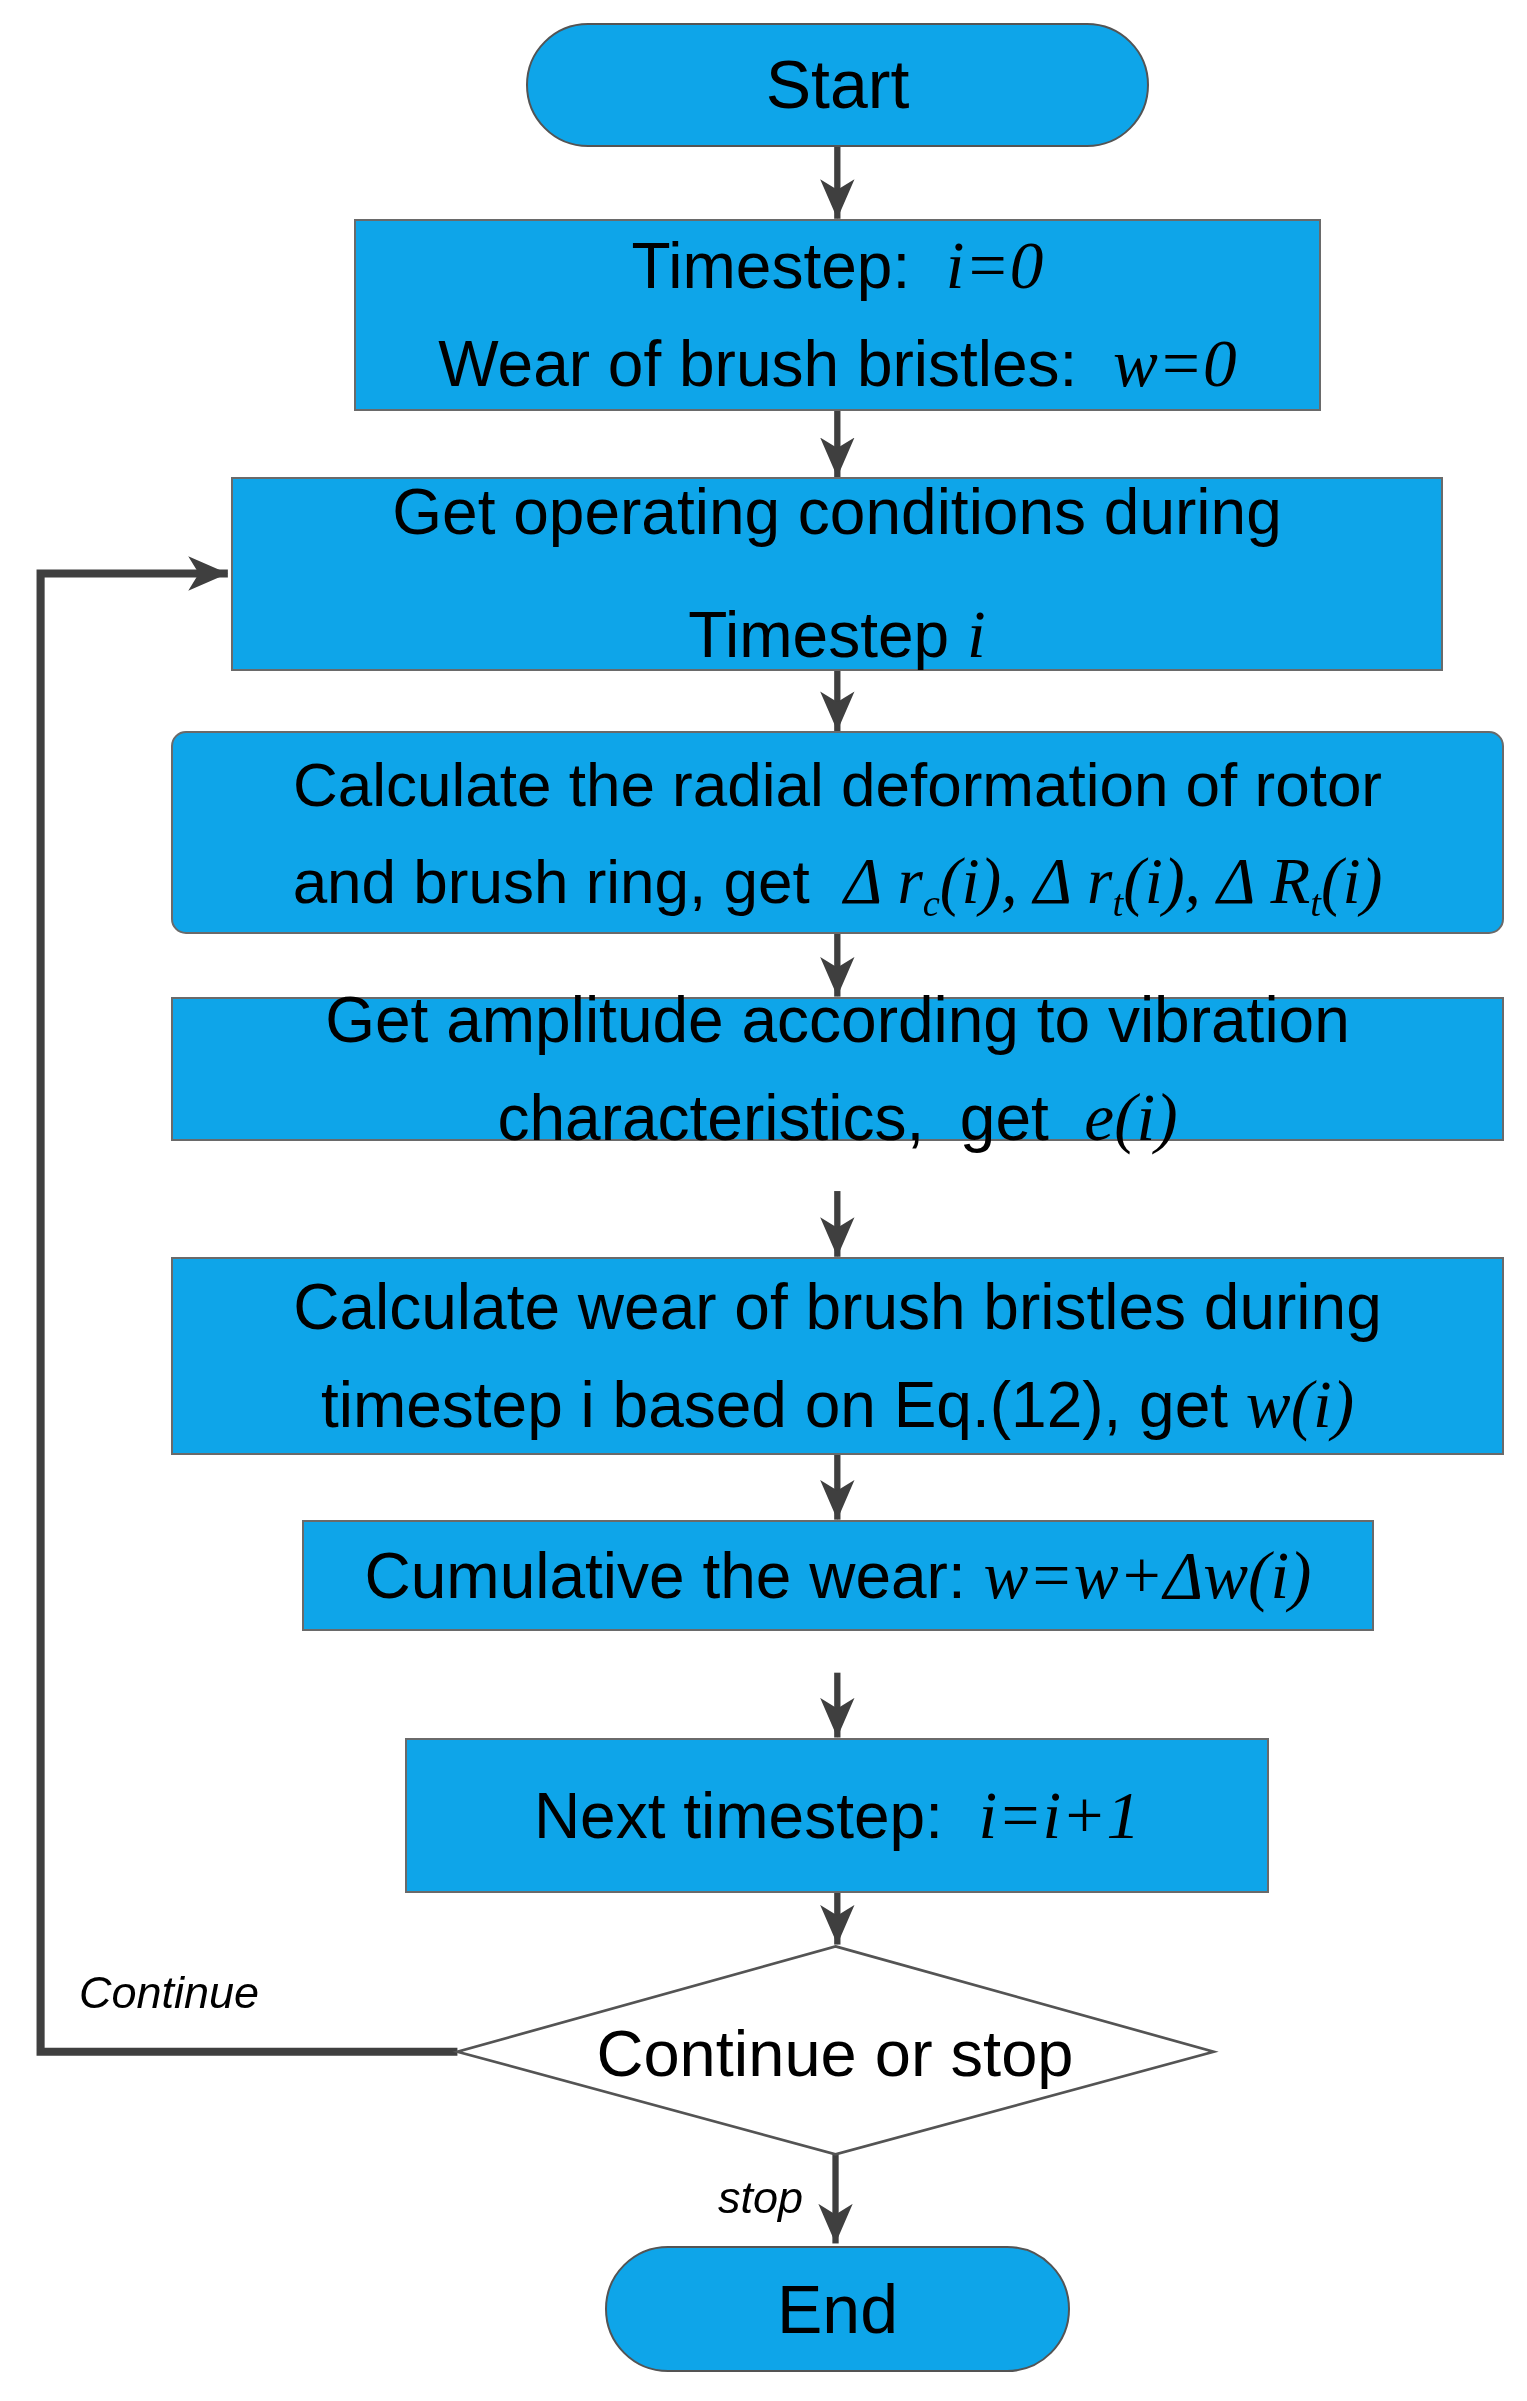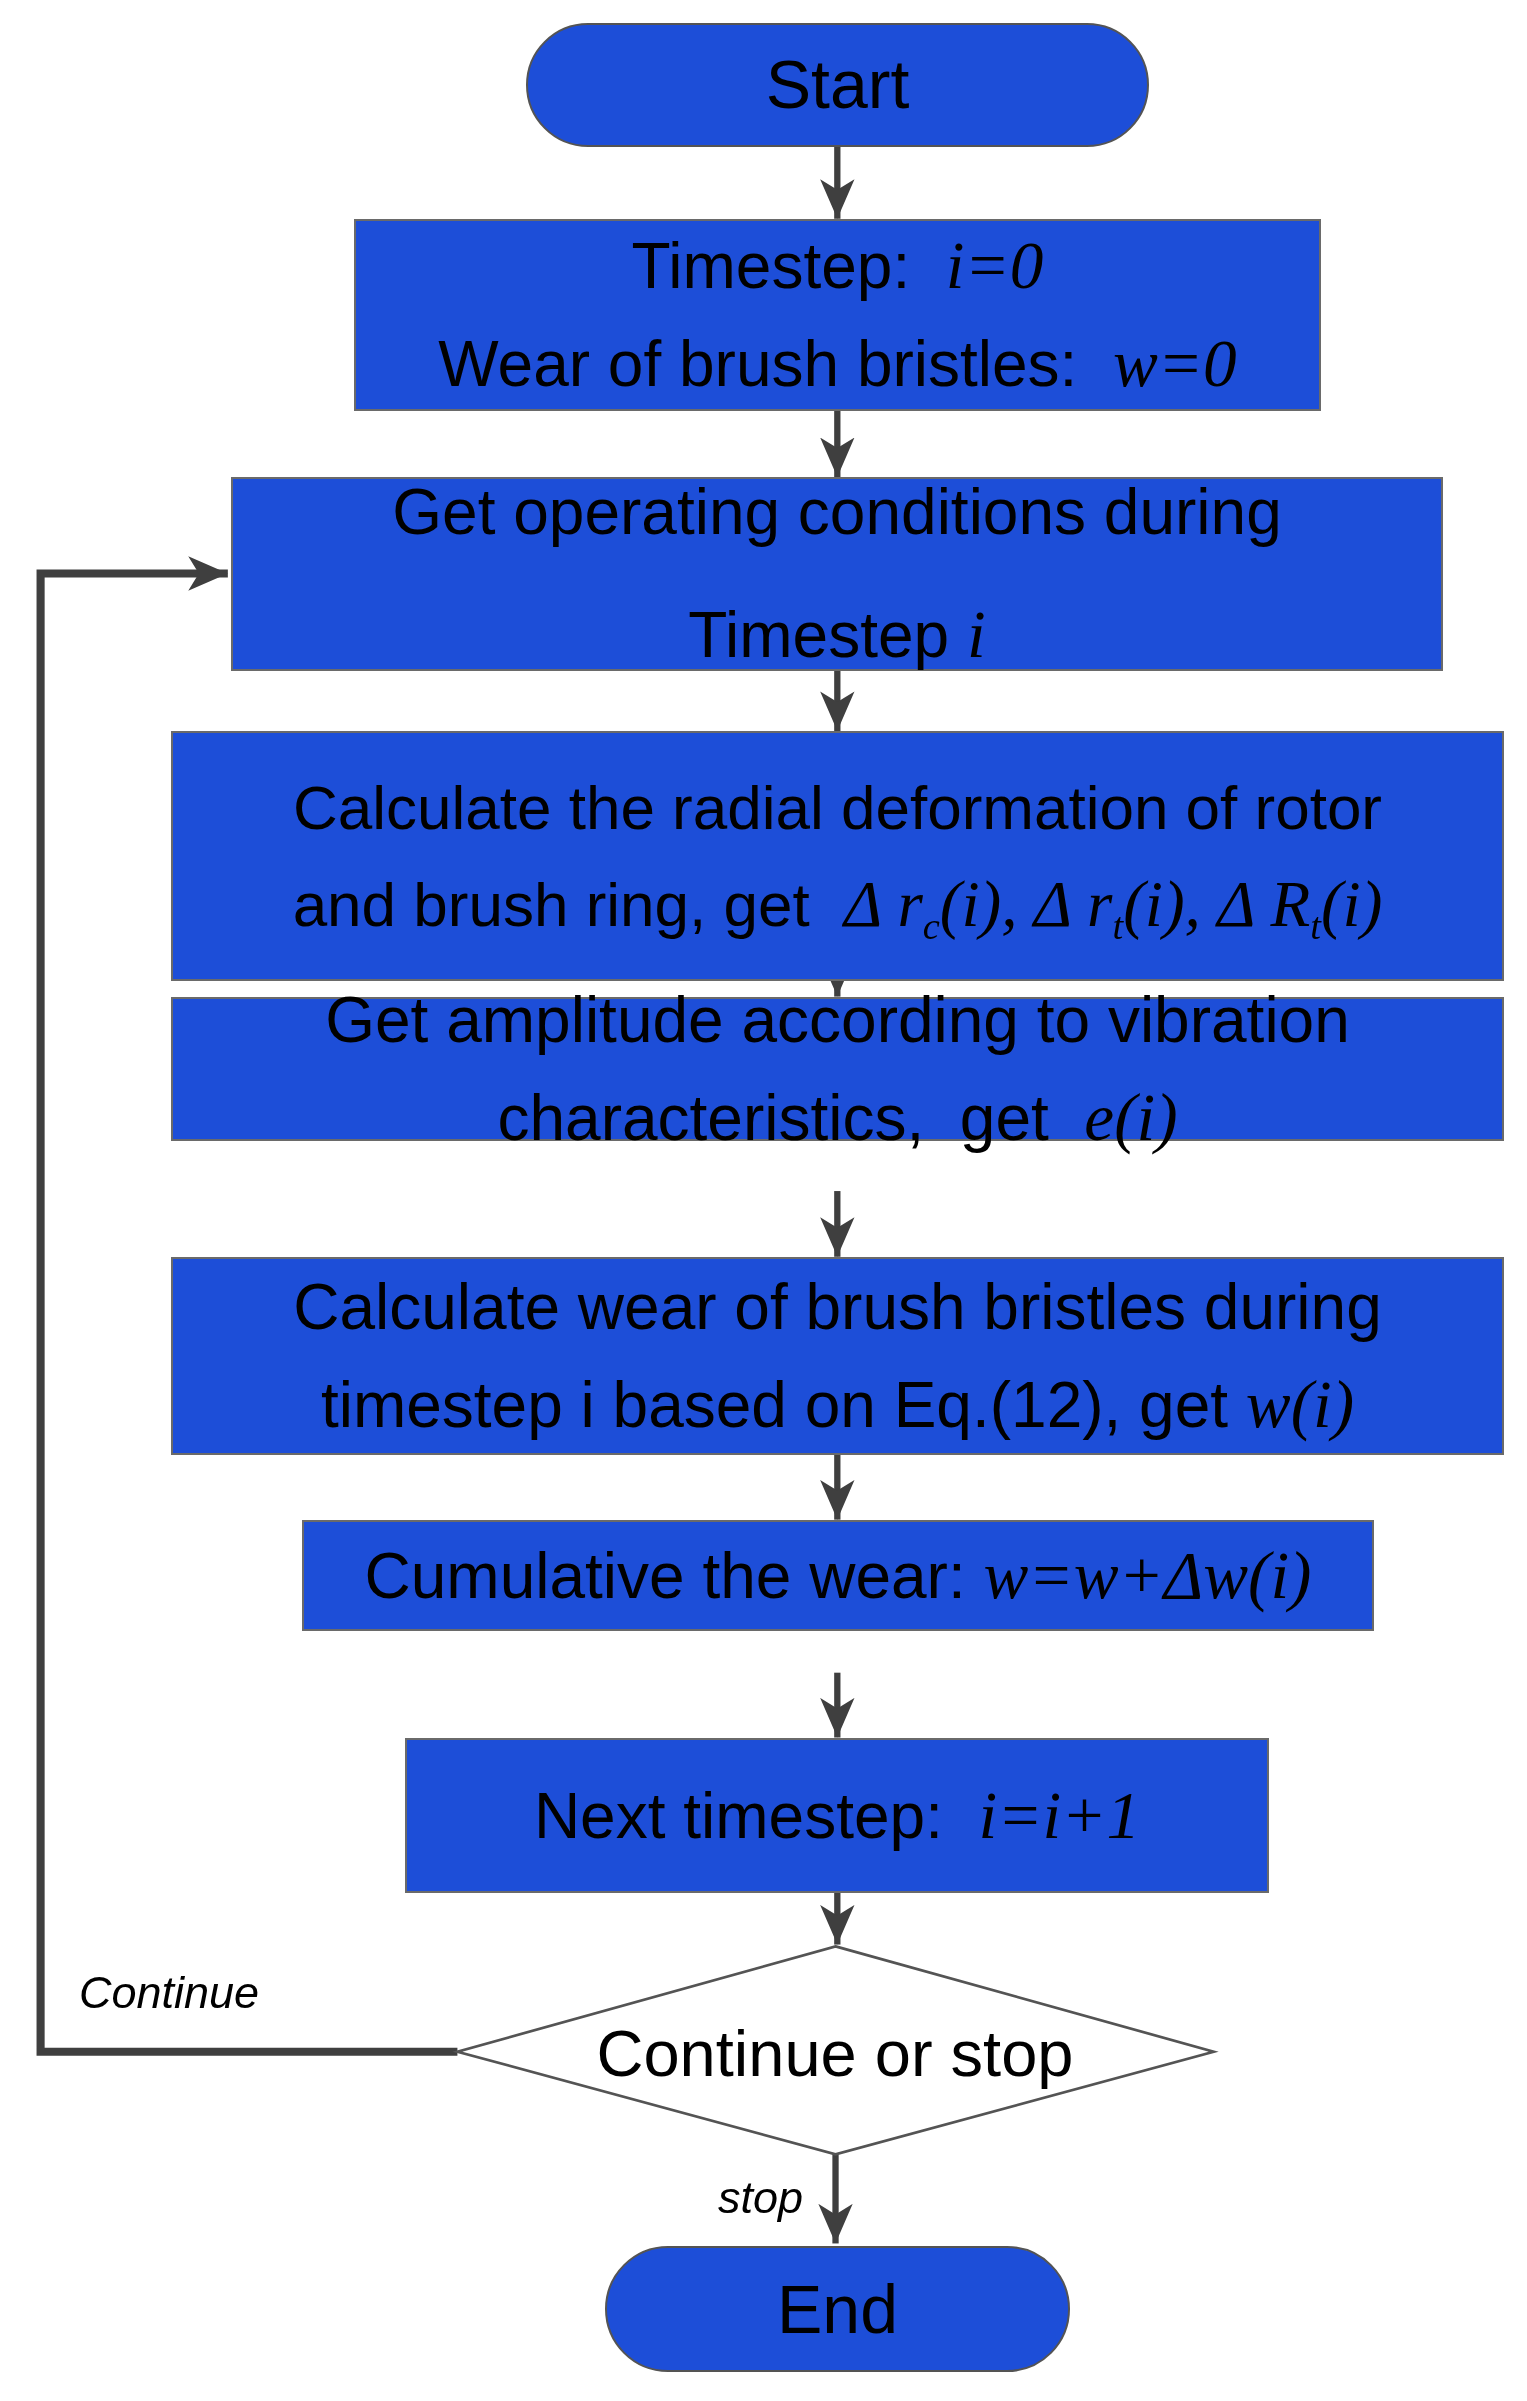--- a/index.html
+++ b/index.html
@@ -40,21 +40,21 @@
     stroke-width: 3;
   }
   .node {
     position: absolute;
     box-sizing: border-box;
     display: flex;
     flex-direction: column;
     justify-content: center;
     align-items: center;
     text-align: center;
-    background: #1d4ed8;
+    background: #0ea5e9;
     border: 2.7px solid var(--box-border, #6a6a6a);
     font-size: 64px;
     line-height: 97px;
   }
   .node .line { white-space: pre; }
   .terminal {
     border-color: var(--terminal-border, #545454);
     border-radius: 65px;
     font-size: 68px;
   }
@@ -84,21 +84,21 @@
     font-size: 45px;
     line-height: 81px;
     white-space: pre;
   }
   #label-continue { left: 79px; top: 1952px; width: 306px; text-align: left; }
   #label-stop { left: 522px; top: 2157px; width: 281px; text-align: right; }
 
   #node-start   { left: 526px; top: 22.5px;   width: 623px;  height: 124px; }
   #node-init    { left: 354px; top: 219px;  width: 967px; height: 192px; }
   #node-cond    { left: 231px; top: 477px;  width: 1212px; height: 194px; gap: 25px; }
-  #node-deform  { left: 171px; top: 731px;  width: 1333px; height: 250px; font-size: 62px; }
+  #node-deform  { left: 171px; top: 731px;  width: 1333px; height: 203px; font-size: 62px; border-radius: 15px; }
   #node-ampl    { left: 171px; top: 997px; width: 1333px; height: 144px; }
   #node-wear    { left: 171px; top: 1257px; width: 1333px; height: 198px; }
   #node-cumul   { left: 302px; top: 1520px; width: 1072px; height: 111px; }
   #node-next    { left: 405px; top: 1738px; width: 864px;  height: 155px; }
   #node-decision{ left: 475px; top: 2010px; width: 720px;  height: 86px; }
   #node-end     { left: 605px; top: 2246px; width: 465px;  height: 126px; }
 </style>
 </head>
 <body>
 

